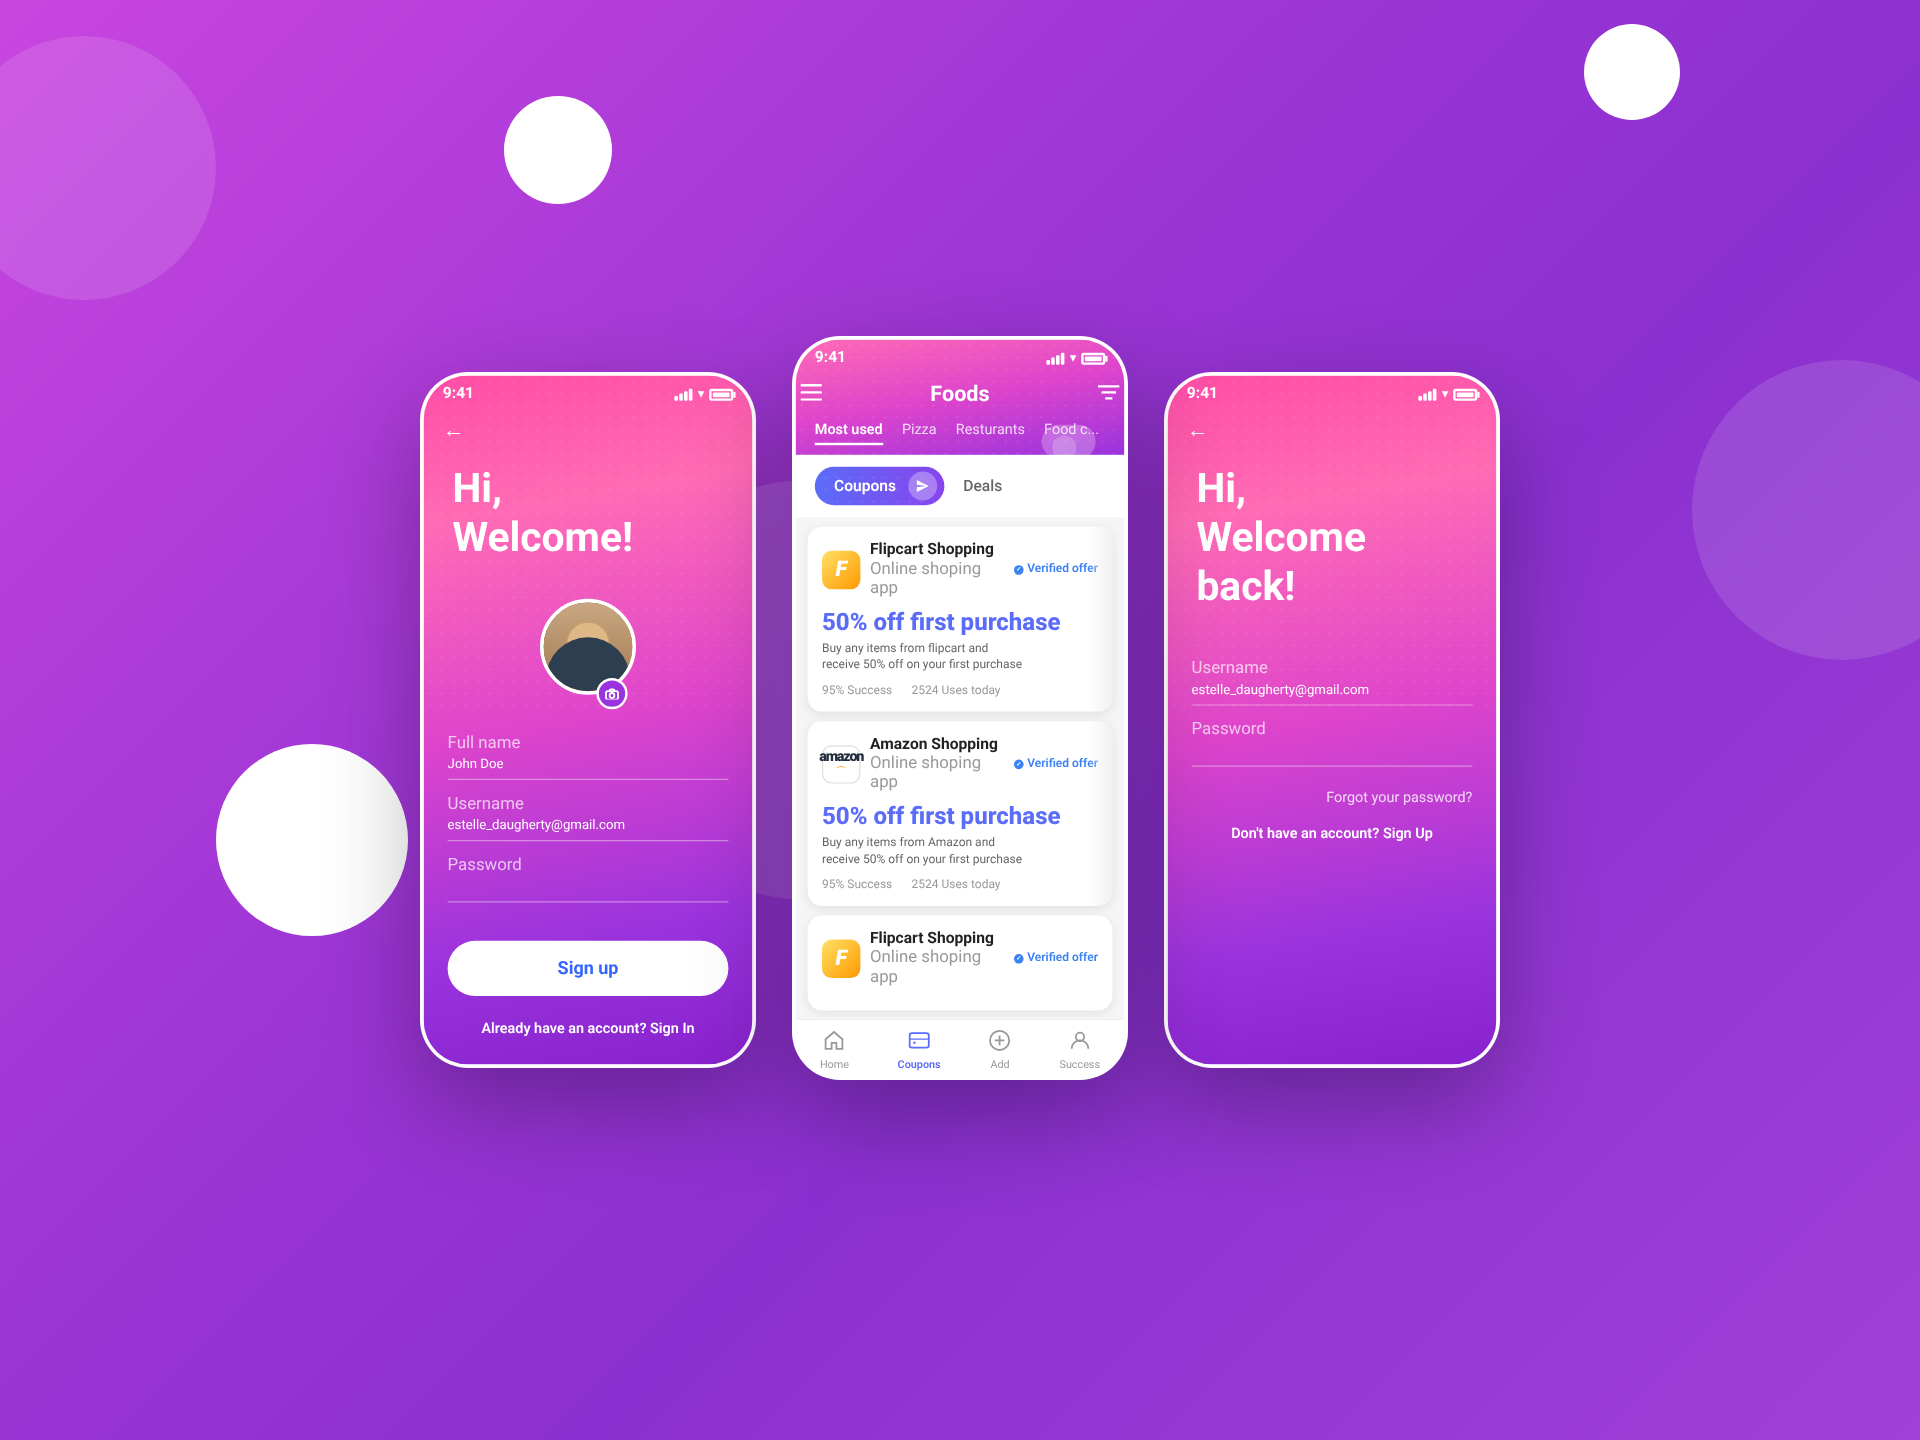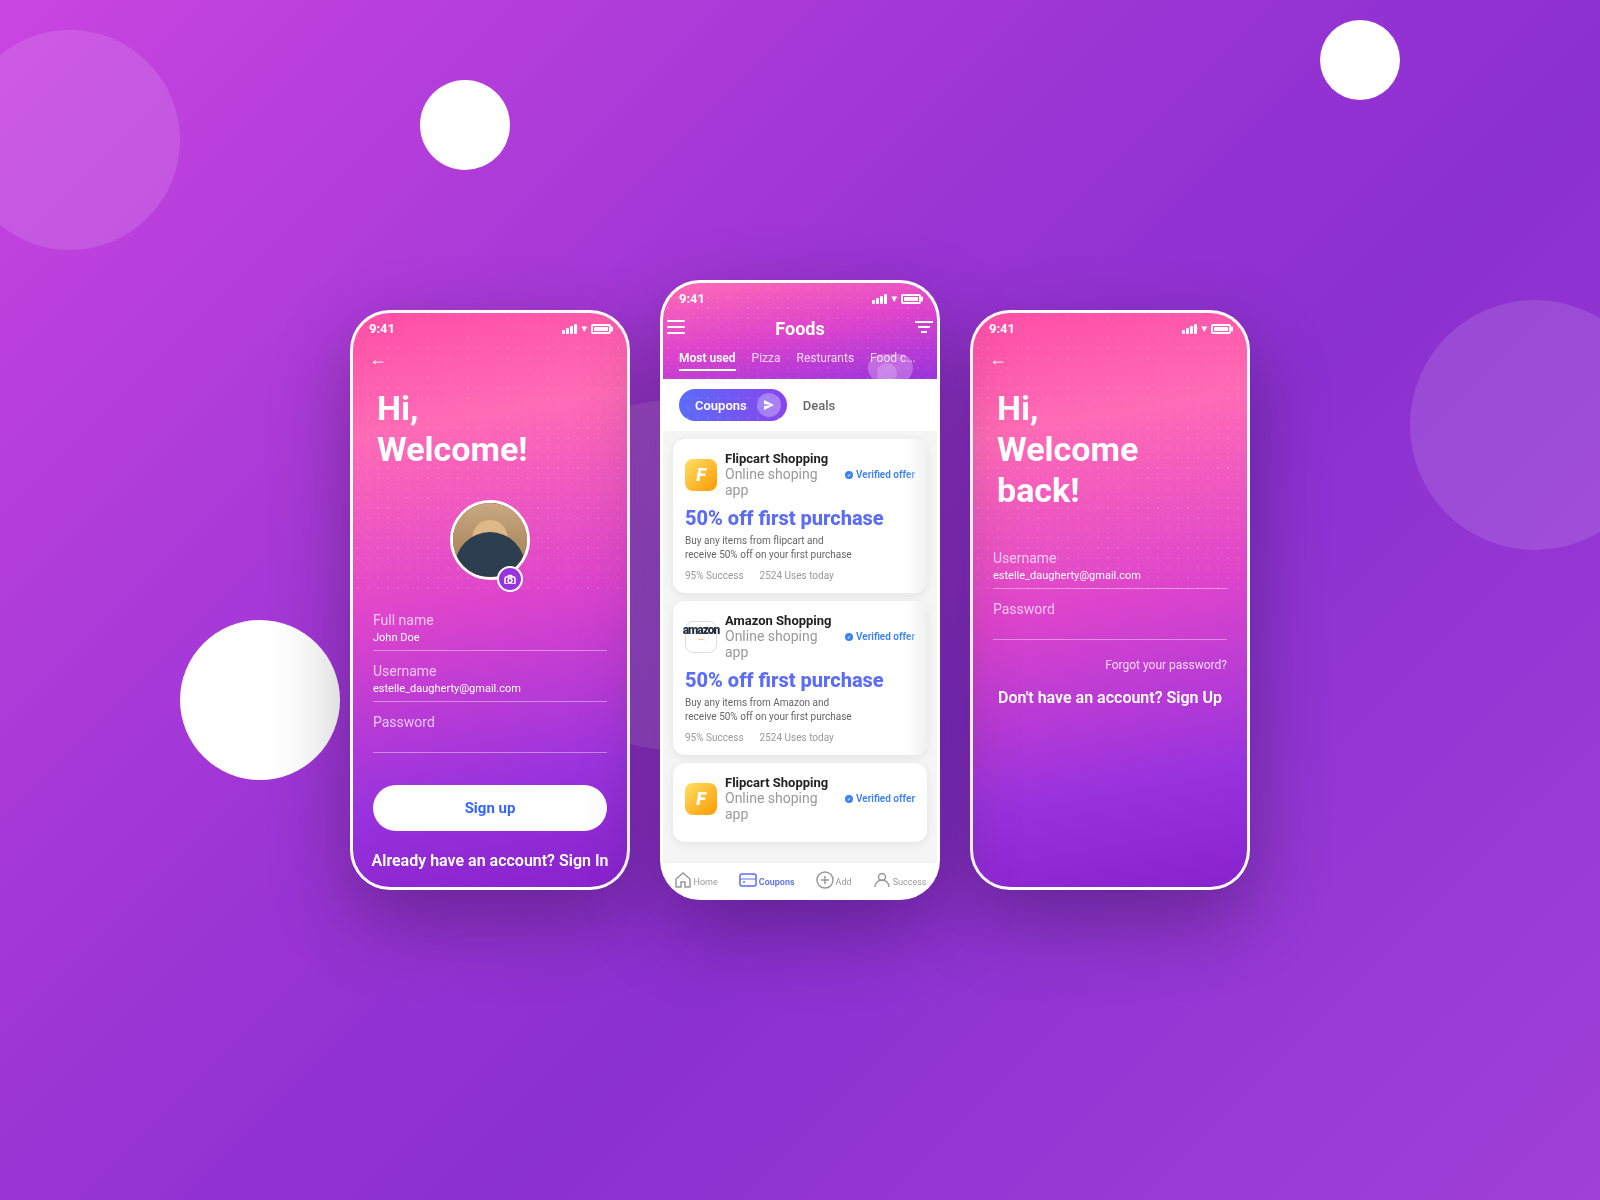--- a/index.html
+++ b/index.html
@@ -228,21 +228,21 @@
       text-align: center;
       color: #3366ff;
       font-weight: 700;
       font-size: 15px;
       cursor: pointer;
     }
 
     .already-text {
       text-align: center;
       color: rgba(255,255,255,0.8);
-      font-size: 16px;
+      font-size: 12px;
       margin-top: 10px;
     }
 
     .already-text span {
       color: white;
       font-weight: 600;
     }
 
     
     .foods-header {
@@ -448,21 +448,21 @@
       background: white;
       display: flex;
       align-items: center;
       justify-content: space-around;
       padding: 8px 0 4px;
       border-top: 1px solid #eee;
     }
 
     .nav-item {
       display: flex;
-      flex-direction: row;
+      flex-direction: column;
       align-items: center;
       gap: 2px;
       cursor: pointer;
     }
 
     .nav-icon {
       font-size: 18px;
       color: #999;
     }
 

